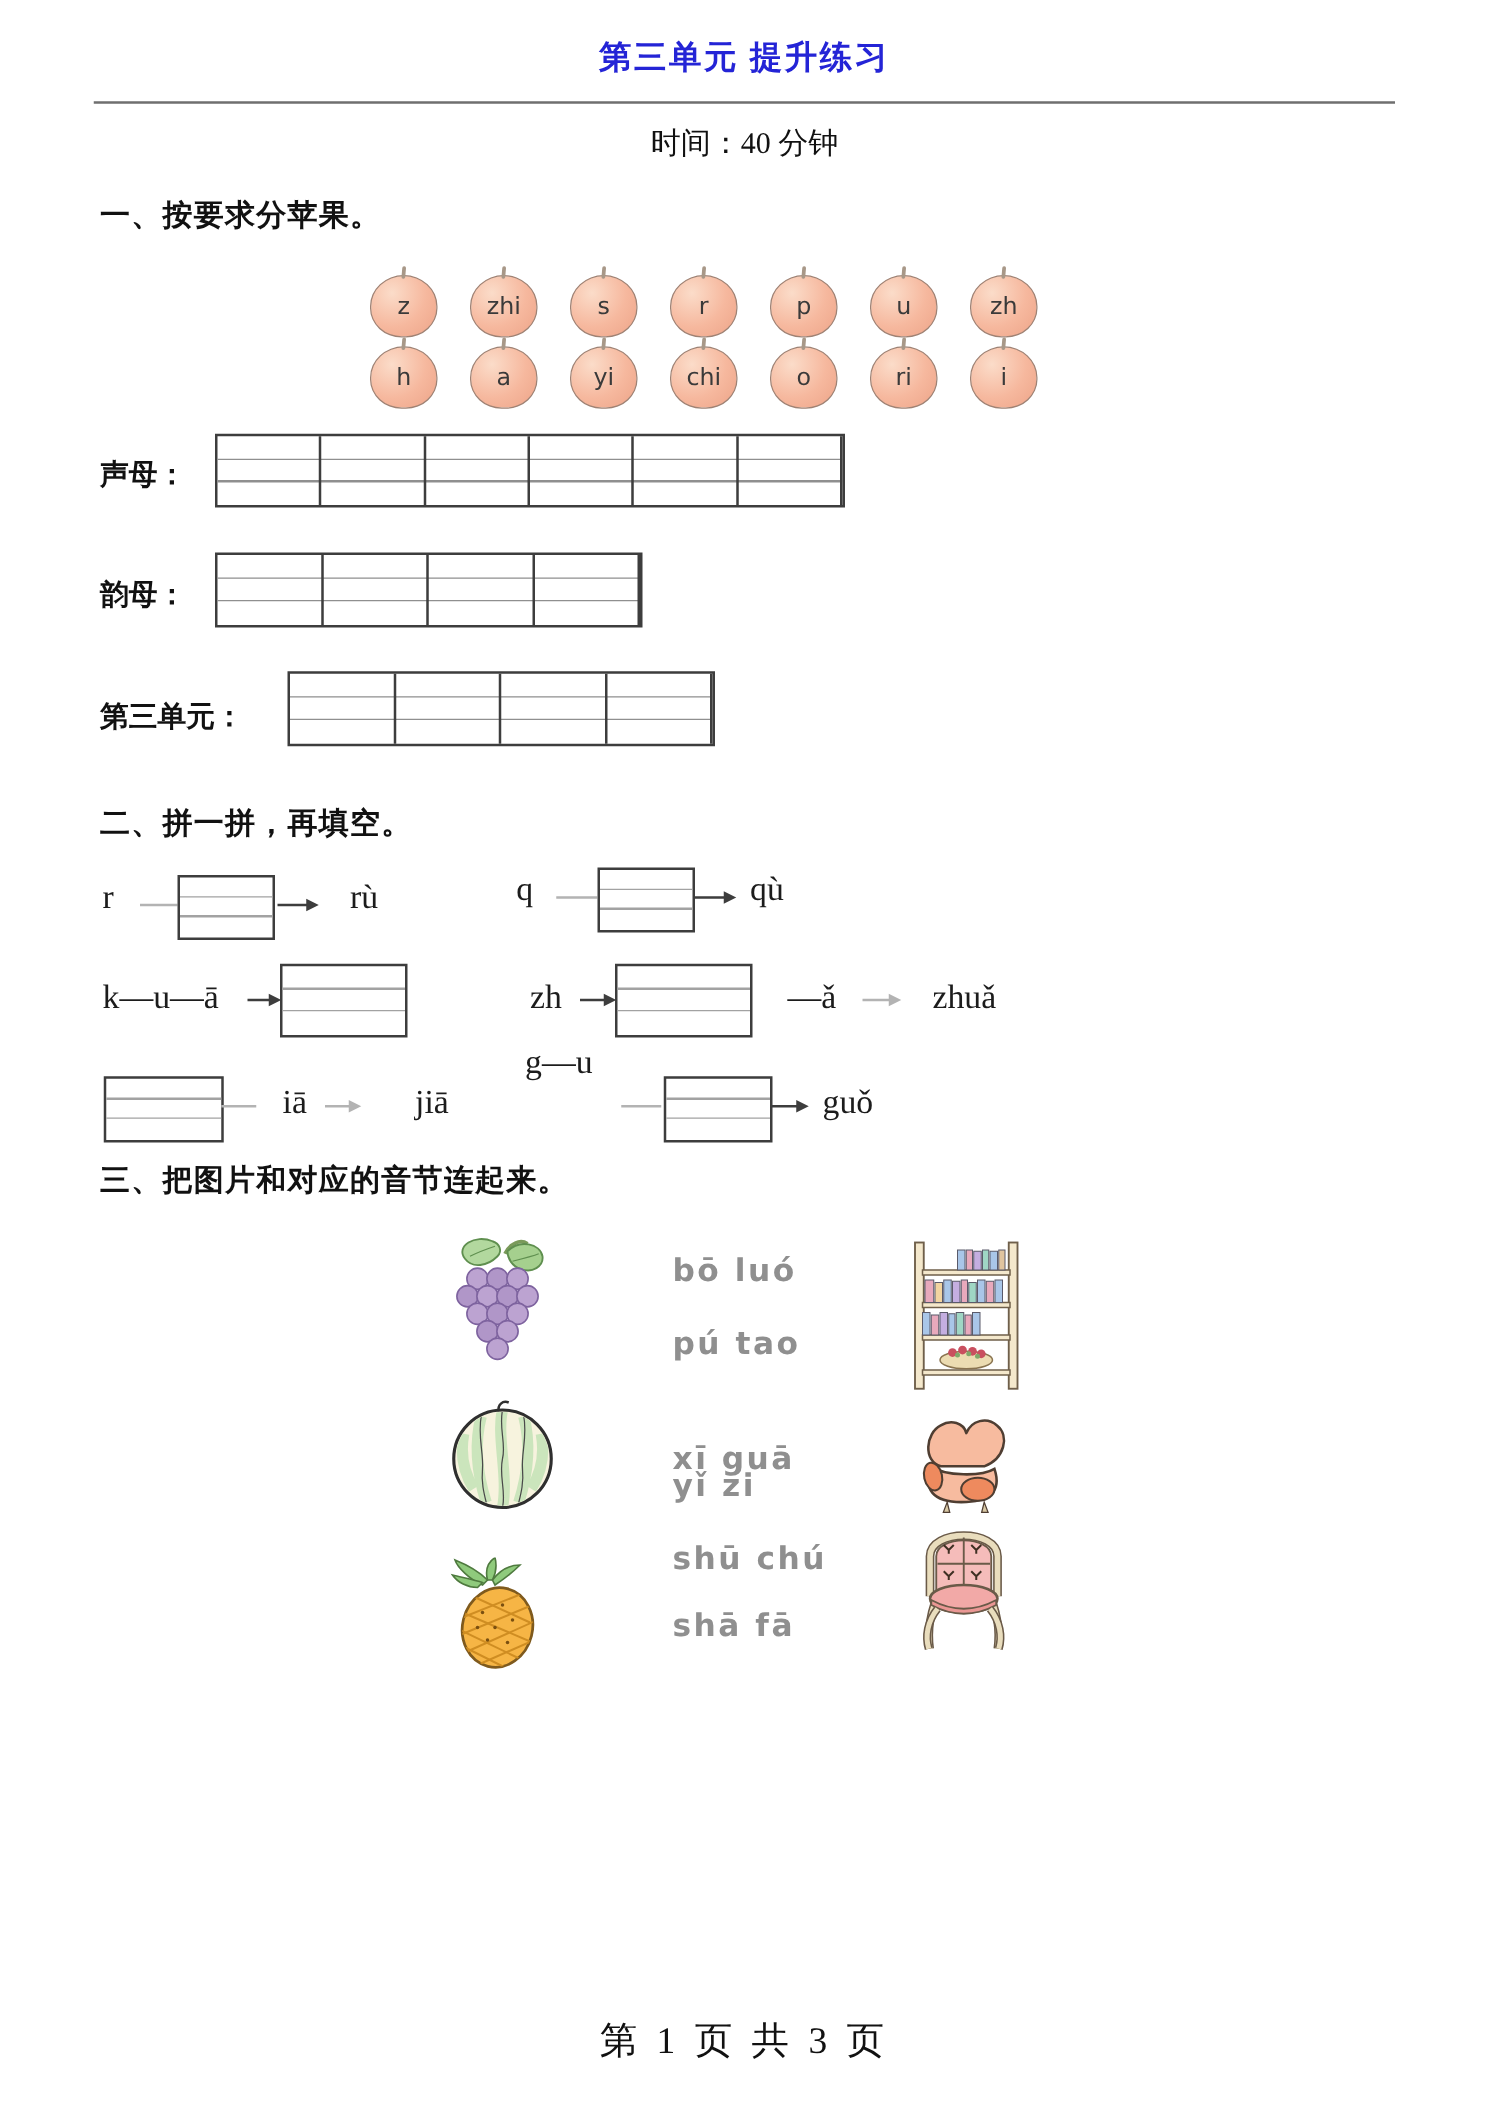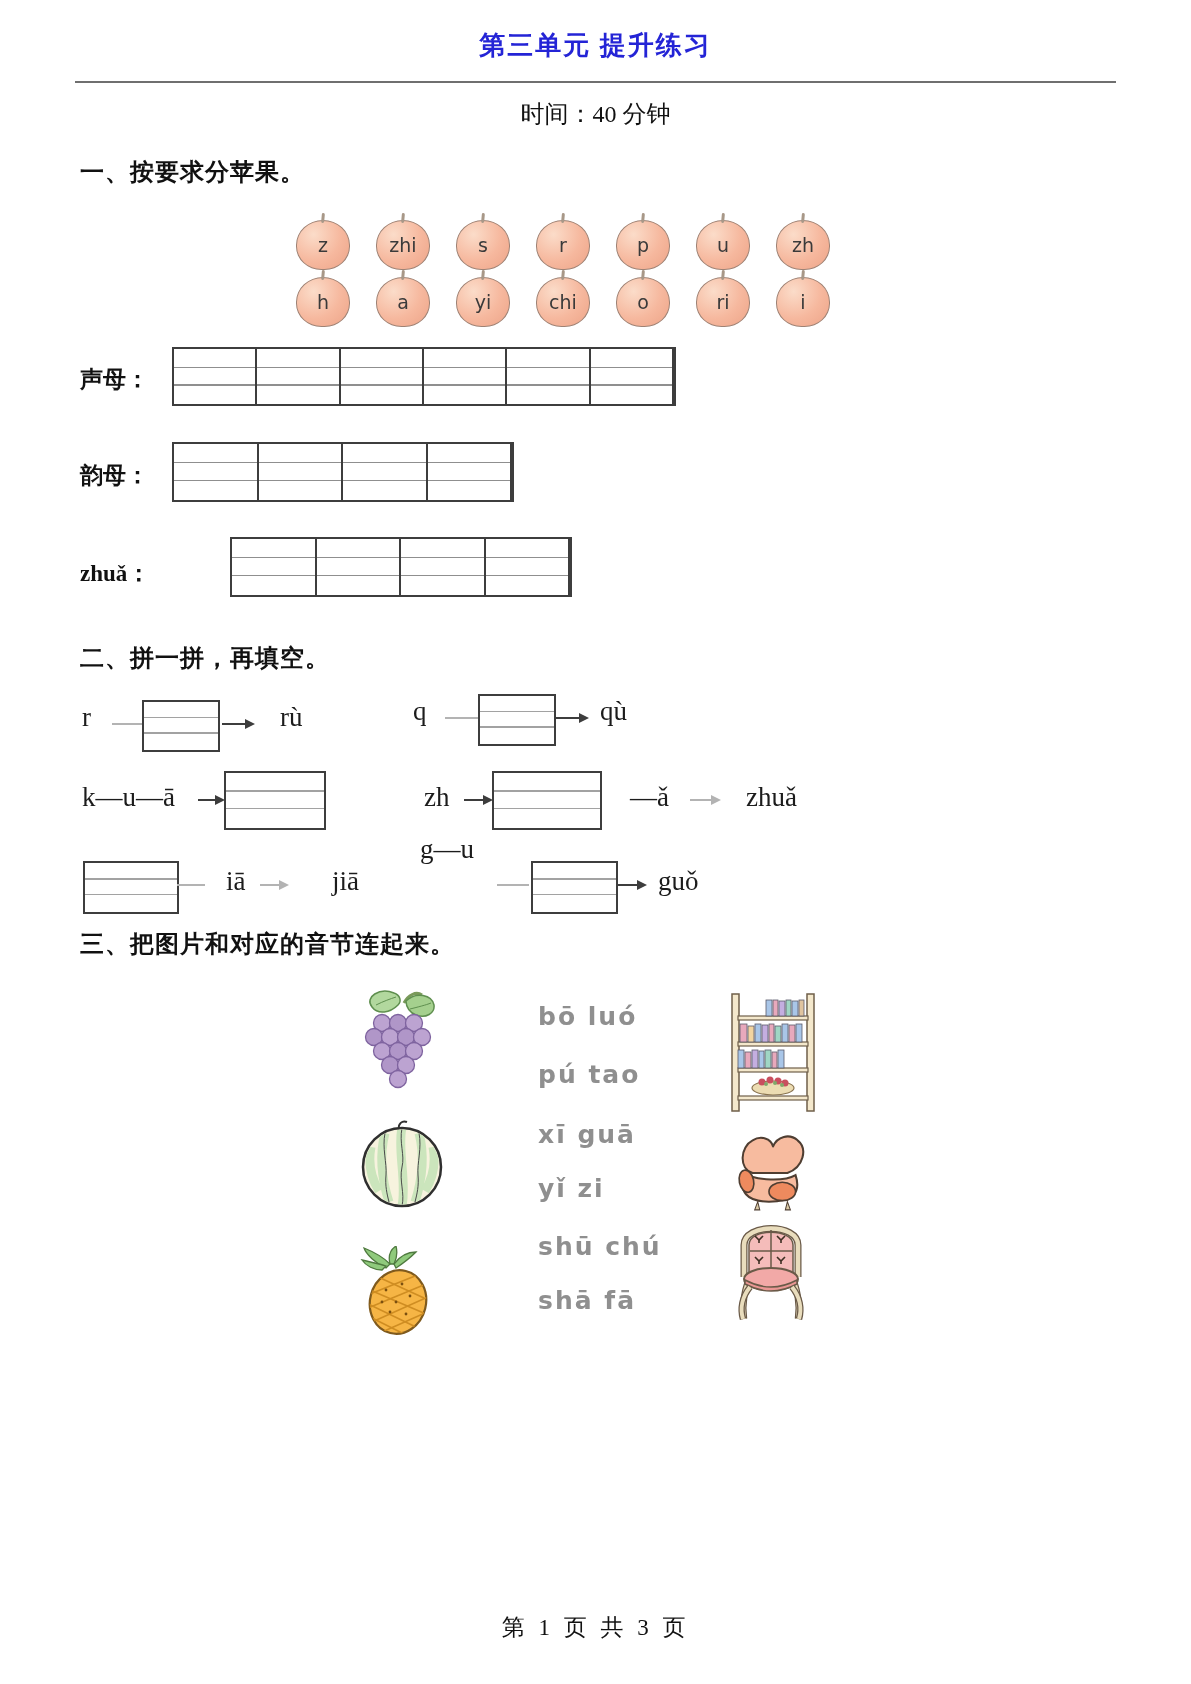--- a/index.html
+++ b/index.html
@@ -40,21 +40,21 @@
   .arrow.gray{background:#b3b3b3;}
   .arrow.gray::after{border-left-color:#b3b3b3;}
   .lead{position:absolute;height:2px;background:#b3b3b3;}
   .s2text{position:absolute;font-size:27px;color:#1c1c1c;white-space:nowrap;}
 
   
   .syl{position:absolute;left:538px;font-family:"DejaVu Sans",sans-serif;font-size:25px;
        color:#8f8f8f;letter-spacing:2px;white-space:nowrap;font-weight:bold;}
   .img{position:absolute;}
 
-  .footer{position:absolute;top:1612px;left:0;width:100%;text-align:center;font-size:23px;color:#111;letter-spacing:4px;}
+  .footer{position:absolute;top:1612px;left:0;width:100%;text-align:center;font-size:30px;color:#111;letter-spacing:4px;}
 </style>
 </head>
 <body>
 
 <div class="page">
 
   <div class="title">第三单元 提升练习</div>
   <div class="rule"></div>
   <div class="subtitle">时间：40 分钟</div>
 
@@ -121,21 +121,21 @@
   <div class="grid-label" style="top:460px;">韵母：</div>
   <div class="pgrid" style="left:172px;top:442px;width:338px;height:56px;">
       <div class="cell"></div>
       <div class="cell"></div>
       <div class="cell"></div>
       <div class="cell"></div>
       <div class="hline h1"></div>
       <div class="hline h2"></div>
     </div>
 
-  <div class="grid-label" style="top:558px;">zhuǎ：</div>
+  <div class="grid-label" style="top:558px;">第三单元：</div>
   <div class="pgrid" style="left:230px;top:537px;width:338px;height:56px;">
       <div class="cell"></div>
       <div class="cell"></div>
       <div class="cell"></div>
       <div class="cell"></div>
       <div class="hline h1"></div>
       <div class="hline h2"></div>
     </div>
 
   <div class="heading" style="top:642px;">二、拼一拼，再填空。</div>
@@ -263,21 +263,21 @@
         <circle cx="50" cy="56" r="1.4"></circle>
       <circle cx="64" cy="50" r="1.4"></circle>
         <circle cx="44" cy="66" r="1.4"></circle>
         <circle cx="60" cy="68" r="1.4"></circle>
         <circle cx="36" cy="56" r="1.4"></circle>
     </g>
   </svg>
 
   <div class="syl" style="top:1002px;">bō luó</div>
   <div class="syl" style="top:1060px;">pú tao</div>
-  <div class="syl" style="top:1120px;text-align:center;">xī guā</div>
+  <div class="syl" style="top:1152px;text-align:center;">xī guā</div>
   <div class="syl" style="top:1174px;">yǐ zi</div>
   <div class="syl" style="top:1232px;">shū chú</div>
   <div class="syl" style="top:1286px;">shā fā</div>
 
   <svg class="img" style="left:730px;top:992px;" width="86" height="122" viewBox="0 0 86 122">
     <rect x="2" y="2" width="7" height="117" fill="#f4e8cc" stroke="#6f5f4a" stroke-width="1.5"></rect>
     <rect x="77" y="2" width="7" height="117" fill="#f4e8cc" stroke="#6f5f4a" stroke-width="1.5"></rect>
     <g fill="#f4e8cc" stroke="#6f5f4a" stroke-width="1.2">
       <rect x="8" y="24" width="70" height="4"></rect>
         <rect x="8" y="50" width="70" height="4"></rect>

